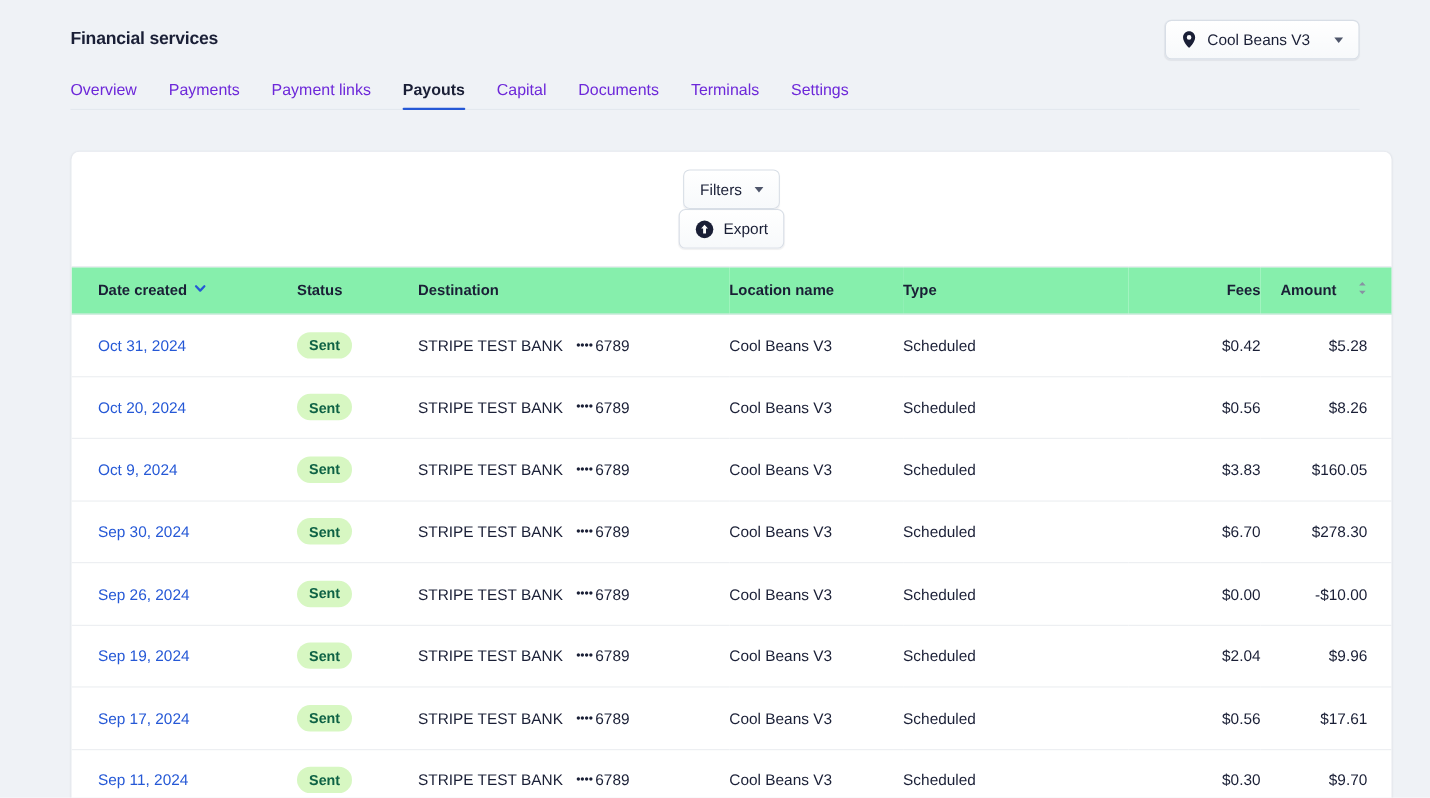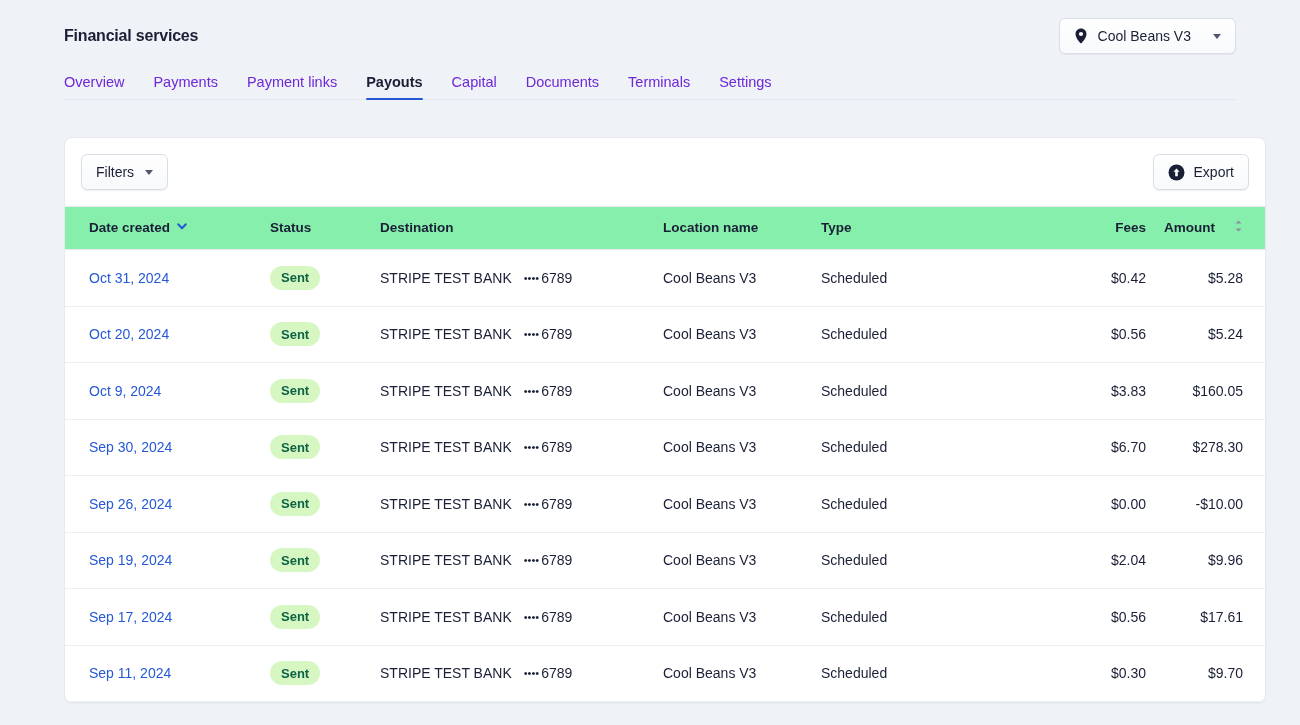--- a/index.html
+++ b/index.html
@@ -61,20 +61,21 @@
     position: absolute; left: 64px; top: 137px; width: 1202px;
     background: #fff;
     border: 1px solid #e6e9ee;
     border-radius: 8px;
     box-shadow: 0 1px 2px rgba(18,22,33,.04);
     overflow: hidden;
   }
   .toolbar {
     display: flex; align-items: center; justify-content: space-between;
     padding: 16px 16px;
+    flex-direction: column;
   }
   .btn {
     display: inline-flex; align-items: center; justify-content: center;
     height: 36px; padding: 0 14px;
     background: linear-gradient(180deg,#ffffff 0%, #f7f9fb 100%);
     border: 1px solid #d8dee6; border-radius: 6px;
     box-shadow: 0 1px 1px rgba(18,22,33,.06);
     font-size: 14px; color: #1a1f36; font-weight: 500;
     cursor: pointer; gap: 9px;
   }
@@ -241,21 +242,21 @@
             <td class="c-date"><span class="date-link">Oct 20, 2024</span></td>
             <td class="c-status"><span class="badge">Sent</span></td>
             <td class="c-dest"><span class="dest">
                 <span>STRIPE TEST BANK</span>
                 <span class="dots">••••</span>
                 <span class="last4">6789</span>
               </span></td>
             <td class="c-loc">Cool Beans V3</td>
             <td class="c-type">Scheduled</td>
             <td class="c-fees">$0.56</td>
-            <td class="c-amt">$5.24</td>
+            <td class="c-amt">$8.26</td>
           </tr>
           <tr>
             <td class="c-date"><span class="date-link">Oct 9, 2024</span></td>
             <td class="c-status"><span class="badge">Sent</span></td>
             <td class="c-dest"><span class="dest">
                 <span>STRIPE TEST BANK</span>
                 <span class="dots">••••</span>
                 <span class="last4">6789</span>
               </span></td>
             <td class="c-loc">Cool Beans V3</td>

